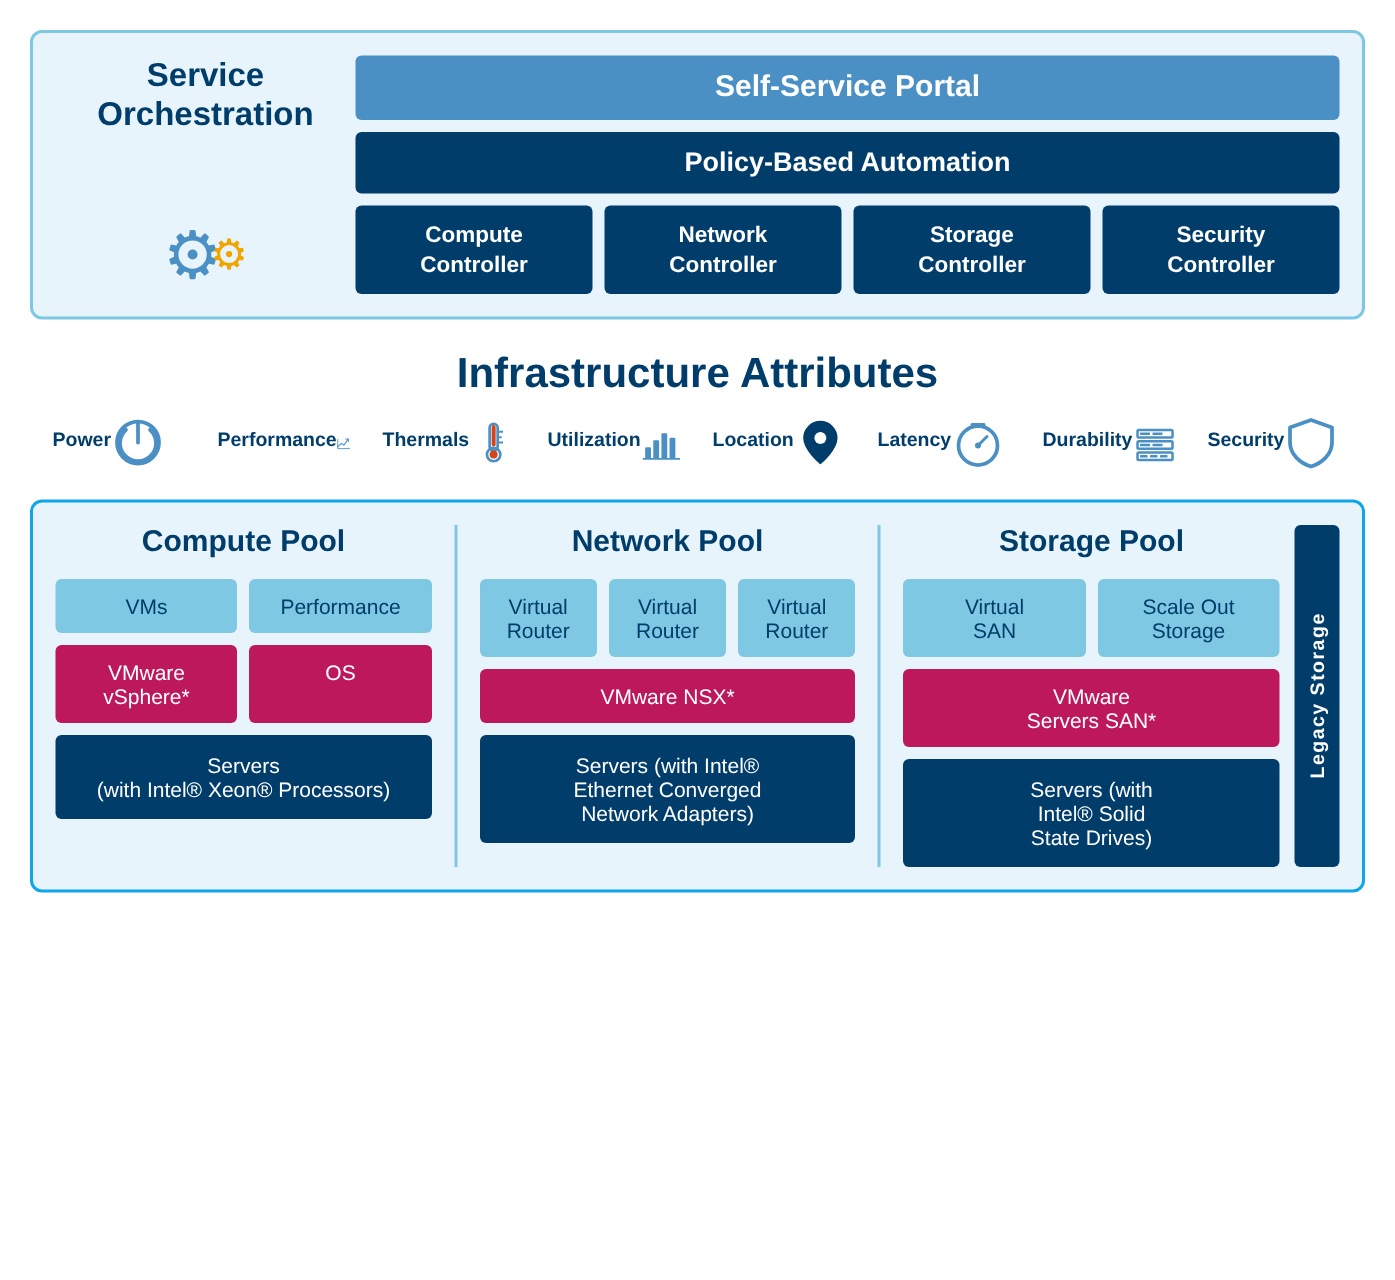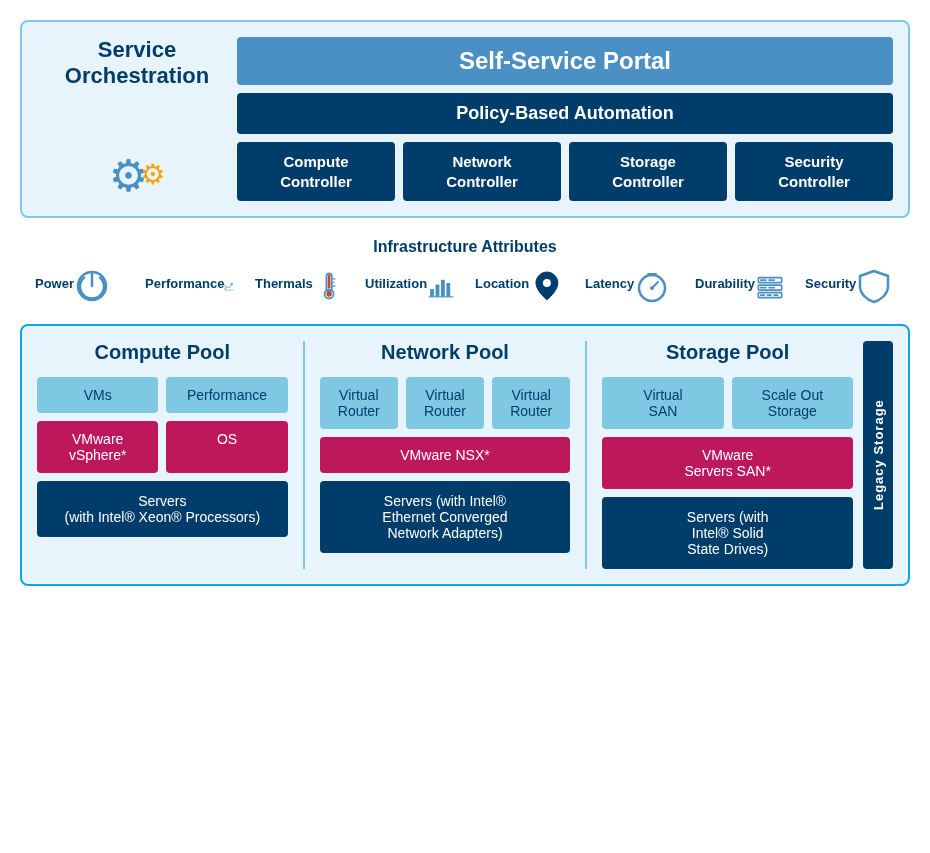--- a/index.html
+++ b/index.html
@@ -49,21 +49,21 @@
       flex: 1;
       display: flex;
       flex-direction: column;
       gap: 8px;
     }
     .ssp-bar {
       background: #4a90c4;
       color: #fff;
       text-align: center;
       padding: 10px;
-      font-size: 24px;
+      font-size: 20px;
       font-weight: bold;
       border-radius: 4px;
     }
     .pba-bar {
       background: #003d6b;
       color: #fff;
       text-align: center;
       padding: 10px;
       font-size: 18px;
       font-weight: bold;
@@ -84,21 +84,21 @@
       border-radius: 4px;
       line-height: 1.3;
     }
 
     
     .infra-section {
       text-align: center;
       margin-bottom: 20px;
     }
     .infra-title {
-      font-size: 16px;
+      font-size: 28px;
       font-weight: bold;
       color: #003d6b;
       margin-bottom: 12px;
     }
     .attributes-row {
       display: flex;
       justify-content: center;
       gap: 20px;
       margin-bottom: 8px;
     }

